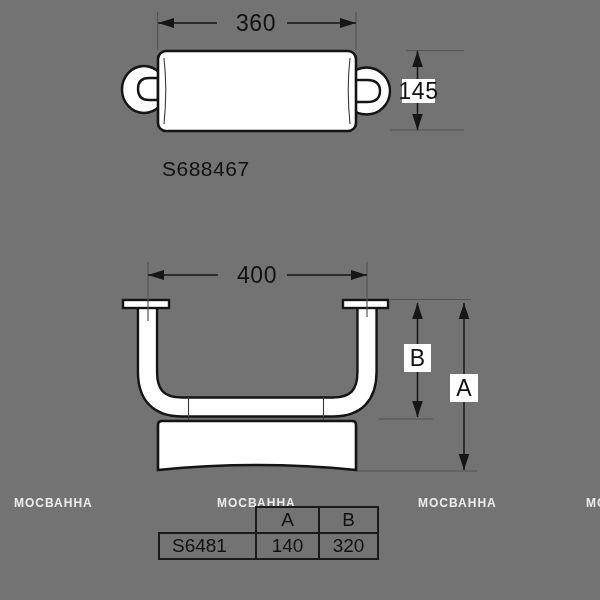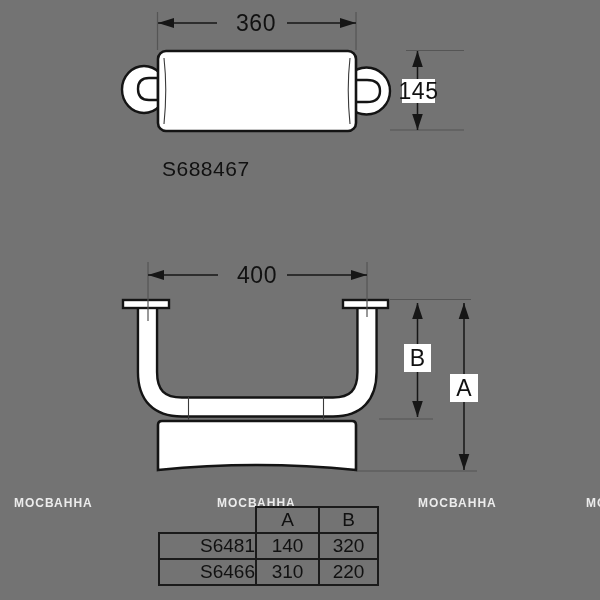--- a/index.html
+++ b/index.html
@@ -28,21 +28,21 @@
     position:absolute; left:158px; top:506px;
     border-collapse:collapse; table-layout:fixed;
     font-size:19px; color:#111;
   }
   .spec-table td, .spec-table th {
     border:2px solid #1a1a1a;
     height:24px; padding:0; text-align:center;
     font-weight:normal; line-height:24px;
   }
   .spec-table .blank { border:none; background:transparent; }
-  .spec-table .model { text-align:right; padding-left:12px; }
+  .spec-table .model { text-align:left; padding-left:12px; }
 
   .watermark {
     position:absolute; top:496px; width:100px;
     font-size:12px; font-weight:bold; letter-spacing:1px;
     color:#ececec; white-space:nowrap; overflow:hidden;
   }
 </style>
 </head>
 <body>
 
@@ -152,21 +152,16 @@
         <th>A</th>
         <th>B</th>
       </tr>
     </thead>
     <tbody>
       <tr>
         <td class="model">S6481</td>
         <td>140</td>
         <td>320</td>
       </tr>
-      <tr>
-        <td class="model">S6466</td>
-        <td>310</td>
-        <td>220</td>
-      </tr>
     </tbody>
   </table>
 
 </div>
 
 </body></html>

